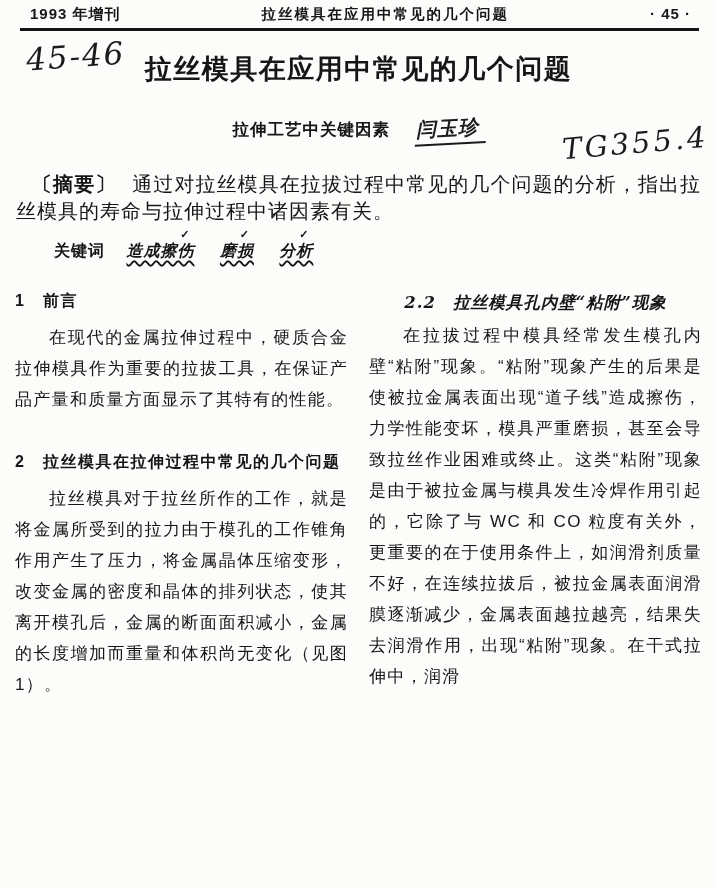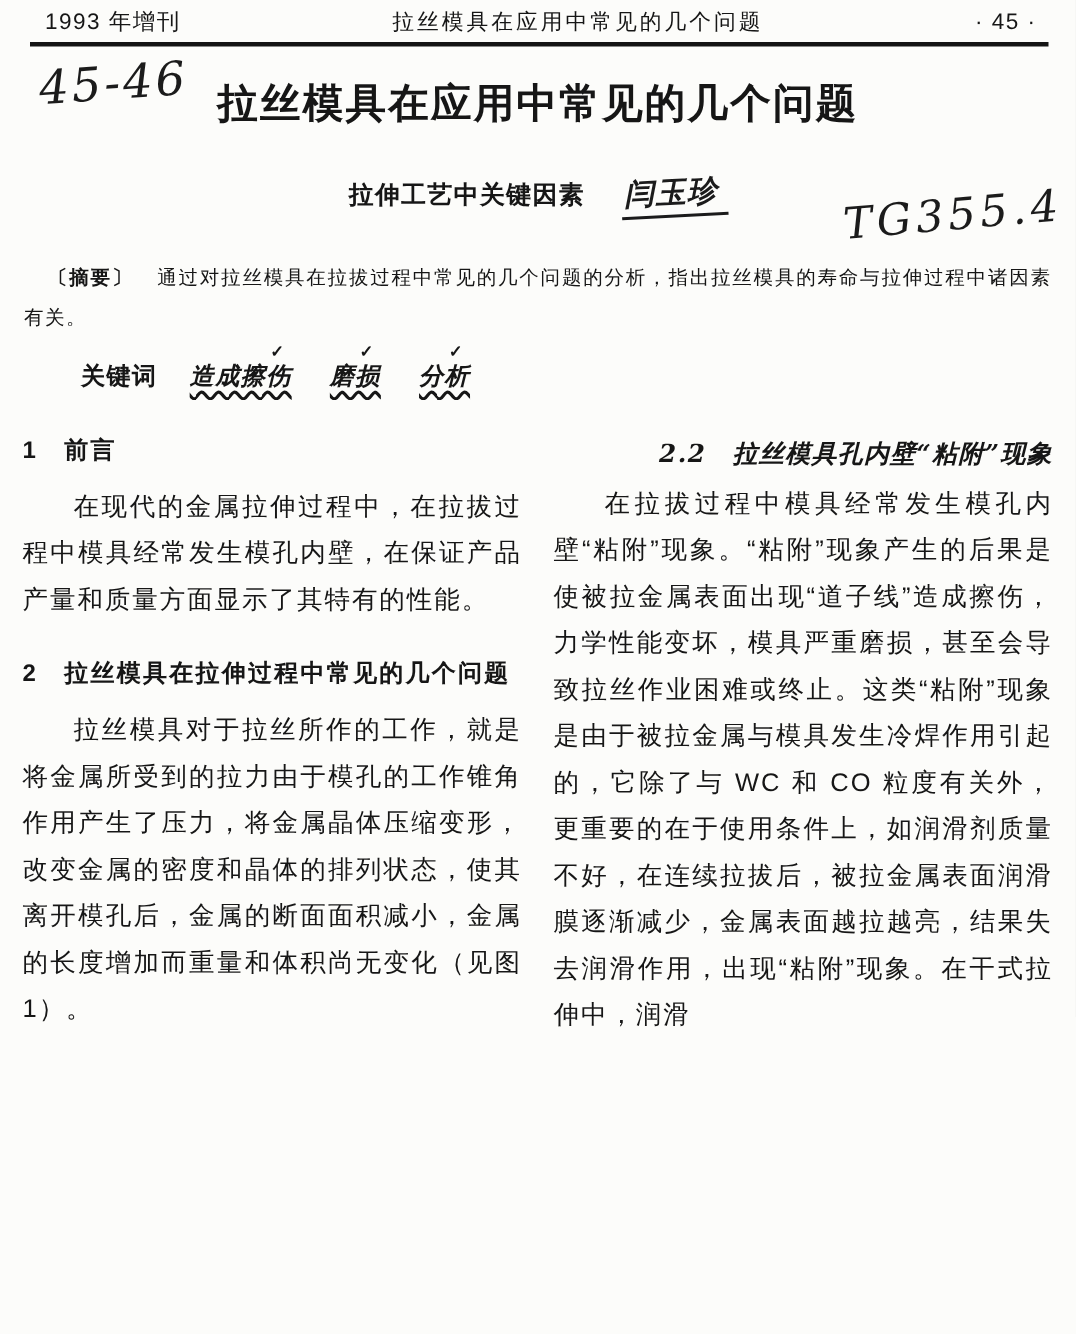--- a/index.html
+++ b/index.html
@@ -13,21 +13,21 @@
     width:717px;height:889px;
     margin:0 auto;
     background:#fcfcfa;
     color:#161616;
     overflow:hidden;
   }
   
   .hdr{
     display:flex;justify-content:space-between;align-items:baseline;
     padding:5px 26px 0 30px;
-    font-size:15px;font-weight:400;letter-spacing:1px;
+    font-size:15px;font-weight:700;letter-spacing:1px;
   }
   .hdr .run{letter-spacing:2px;font-size:14.5px;}
   .hdr-rule{height:3px;background:#141414;margin:4px 18px 0 20px;}
   
   .hand{
     font-family:"DejaVu Serif", serif;
     font-style:italic;color:#1b1b1b;
   }
   .pg-range{
     position:absolute;left:26px;top:38px;
@@ -47,21 +47,21 @@
     font-size:16.5px;font-weight:700;letter-spacing:1px;
   }
   .sig{
     display:inline-block;margin-left:18px;
     font-size:20px;transform:rotate(-3deg);
     border-bottom:2px solid #1b1b1b;padding:0 6px 1px 2px;
   }
   
   .abstract{
     margin:26px 16px 0 16px;
-    font-size:13px;line-height:27px;letter-spacing:1px;
+    font-size:20px;line-height:27px;letter-spacing:1px;
     text-align:justify;text-indent:16px;
   }
   .abstract .ab-label{font-weight:800;margin-right:16px;}
   .keywords{
     margin:16px 16px 0 54px;
     font-size:16px;font-weight:700;letter-spacing:1px;
   }
   .kw-label{margin-right:16px;}
   .kw{
     position:relative;display:inline-block;margin-right:20px;
@@ -78,25 +78,25 @@
     display:flex;gap:21px;
     margin:24px 15px 0 15px;
   }
   .col{width:333px;font-size:17px;line-height:31px;letter-spacing:1.3px;text-align:justify;}
   .col p{margin:0;}
   .col p.indent{text-indent:2em;}
   h2.sec{
     font-size:16px;font-weight:800;margin:0 0 6px 0;
     line-height:30px;letter-spacing:1.5px;text-align:left;
   }
-  h2.sec.gap{margin-top:20px;}
+  h2.sec.gap{margin-top:32px;}
   h3.subsec{
     font-size:16.5px;font-weight:700;font-style:italic;
     font-family:"DejaVu Serif", serif;
-    margin:2px 0 2px 0;line-height:30px;letter-spacing:1px;text-align:right;
+    margin:2px 0 2px 0;line-height:30px;letter-spacing:1px;text-align:center;
   }
 </style>
 </head>
 <body>
 
 <div class="page">
 
   <div class="hdr">
     <span>1993 年增刊</span>
     <span class="run">拉丝模具在应用中常见的几个问题</span>
@@ -121,21 +121,21 @@
     <span class="kw-label">关键词</span>
     <span class="kw u"><span>造成擦伤</span><span class="check">✓</span></span>
     <span class="kw u"><span>磨损</span><span class="check">✓</span></span>
     <span class="kw u"><span>分析</span><span class="check">✓</span></span>
   </p>
 
   <div class="cols">
 
     <div class="col">
       <h2 class="sec">1　前言</h2>
-      <p class="indent">在现代的金属拉伸过程中，在拉拔过程中模具经常发生模孔内壁，在保证产品产量和质量方面显示了其特有的性能。</p>
+      <p class="indent">在现代的金属拉伸过程中，硬质合金拉伸模具作为重要的拉拔工具，在保证产品产量和质量方面显示了其特有的性能。</p>
       <h2 class="sec gap">2　拉丝模具在拉伸过程中常见的几个问题</h2>
       <p class="indent">拉丝模具对于拉丝所作的工作，就是将金属所受到的拉力由于模孔的工作锥角作用产生了压力，将金属晶体压缩变形，改变金属的密度和晶体的排列状态，使其离开模孔后，金属的断面面积减小，金属的长度增加而重量和体积尚无变化（见图 1）。</p>
 
     </div>
 
     <div class="col">
       <h3 class="subsec">2.2　拉丝模具孔内壁“粘附”现象</h3>
       <p class="indent">在拉拔过程中模具经常发生模孔内壁“粘附”现象。“粘附”现象产生的后果是使被拉金属表面出现“道子线”造成擦伤，力学性能变坏，模具严重磨损，甚至会导致拉丝作业困难或终止。这类“粘附”现象是由于被拉金属与模具发生冷焊作用引起的，它除了与 WC 和 CO 粒度有关外，更重要的在于使用条件上，如润滑剂质量不好，在连续拉拔后，被拉金属表面润滑膜逐渐减少，金属表面越拉越亮，结果失去润滑作用，出现“粘附”现象。在干式拉伸中，润滑</p>
     </div>
 

